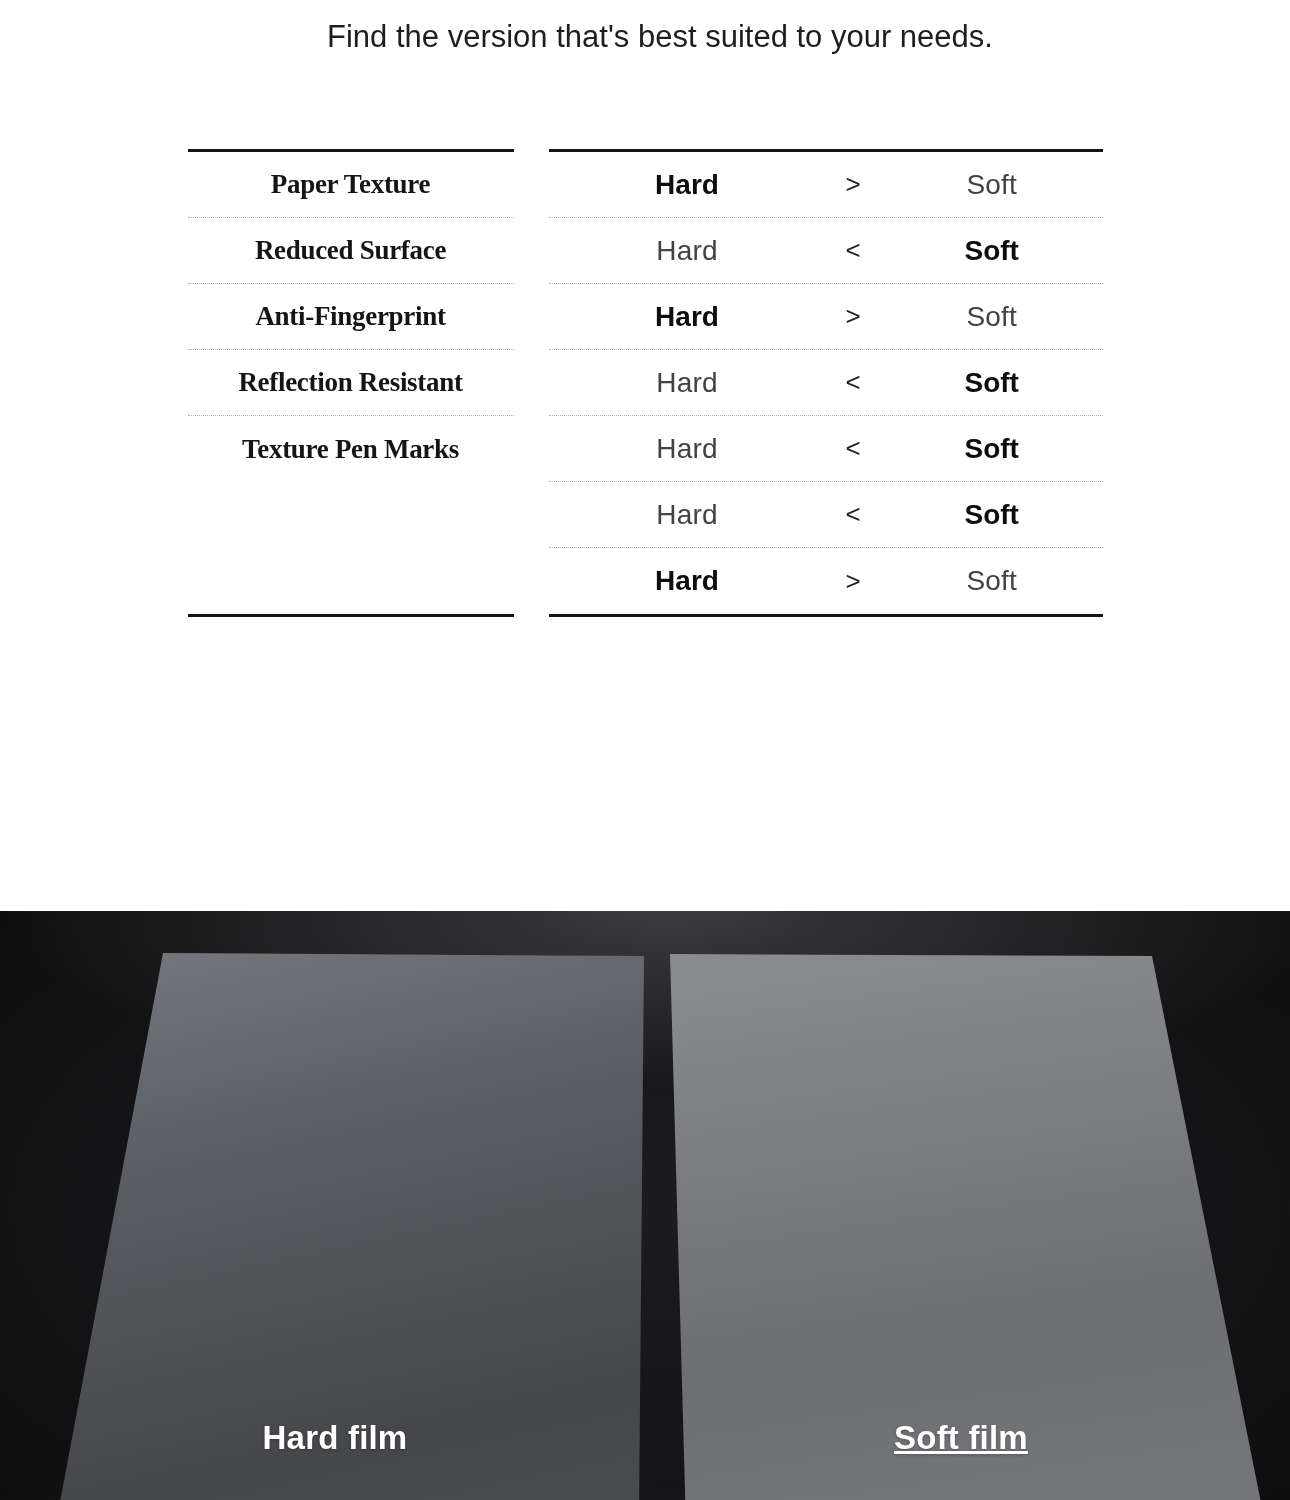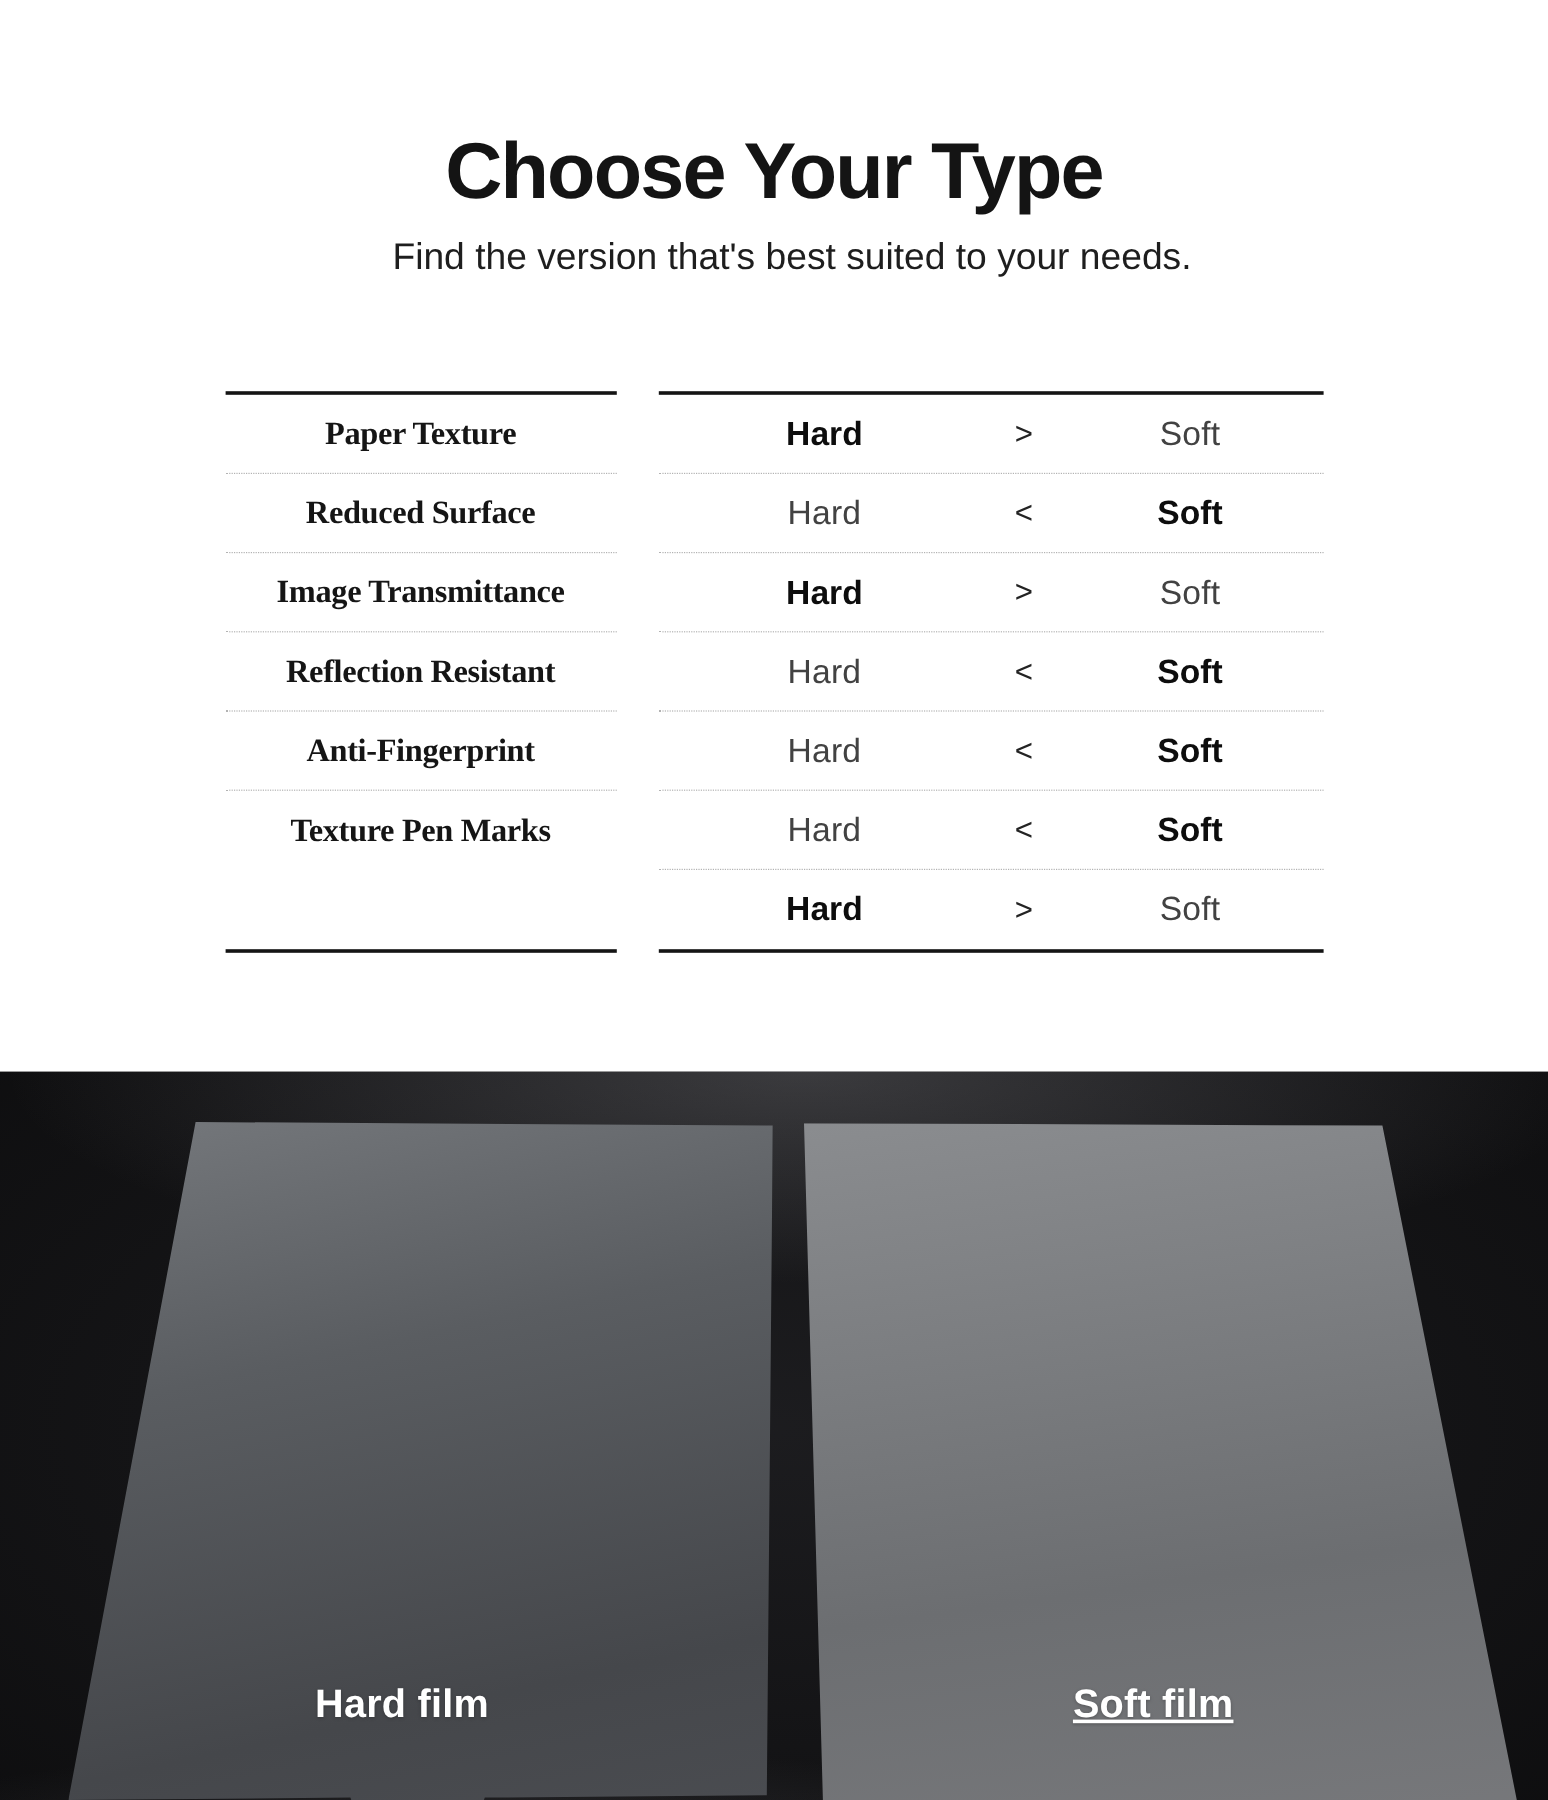--- a/index.html
+++ b/index.html
@@ -101,41 +101,37 @@
   }
   .film-label.hard { left: 335px; top: 527px; }
   .film-label.soft { left: 961px; top: 527px; text-decoration: underline; }
 </style>
 </head>
 <body>
 
 <div class="page">
 
   <div class="header">
-    <h1 class="title">Choose Your Type</h1>
     <p class="subtitle">Find the version that's best suited to your needs.</p>
   </div>
 
   <div class="compare">
 
     <div class="col">
       <div class="row">
           <span class="feature">Paper Texture</span>
         </div>
       <div class="row">
           <span class="feature">Reduced Surface</span>
         </div>
       <div class="row">
-          <span class="feature">Image Transmittance</span>
+          <span class="feature">Anti-Fingerprint</span>
         </div>
       <div class="row">
           <span class="feature">Reflection Resistant</span>
-        </div>
-      <div class="row">
-          <span class="feature">Anti-Fingerprint</span>
         </div>
       <div class="row">
           <span class="feature">Texture Pen Marks</span>
         </div>
     </div>
 
     <div class="col">
       <div class="vrow">
         <span class="cell hard win">Hard</span>
         <span class="cell sign">&gt;</span>

